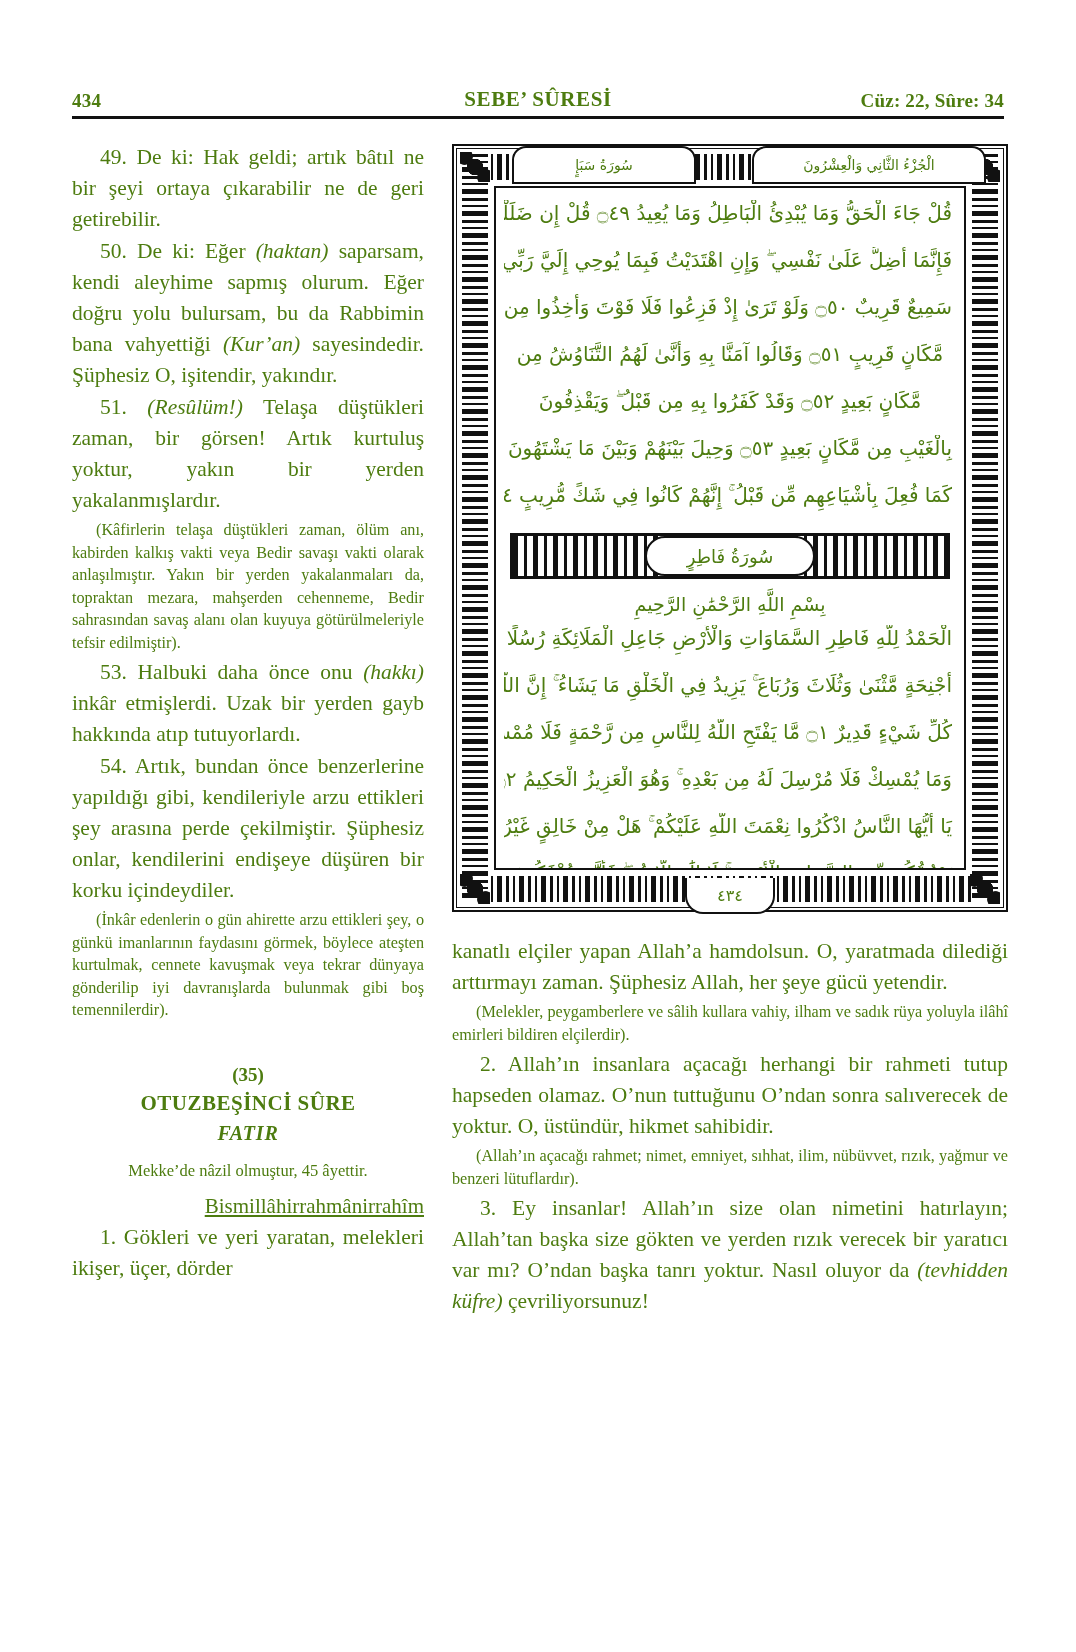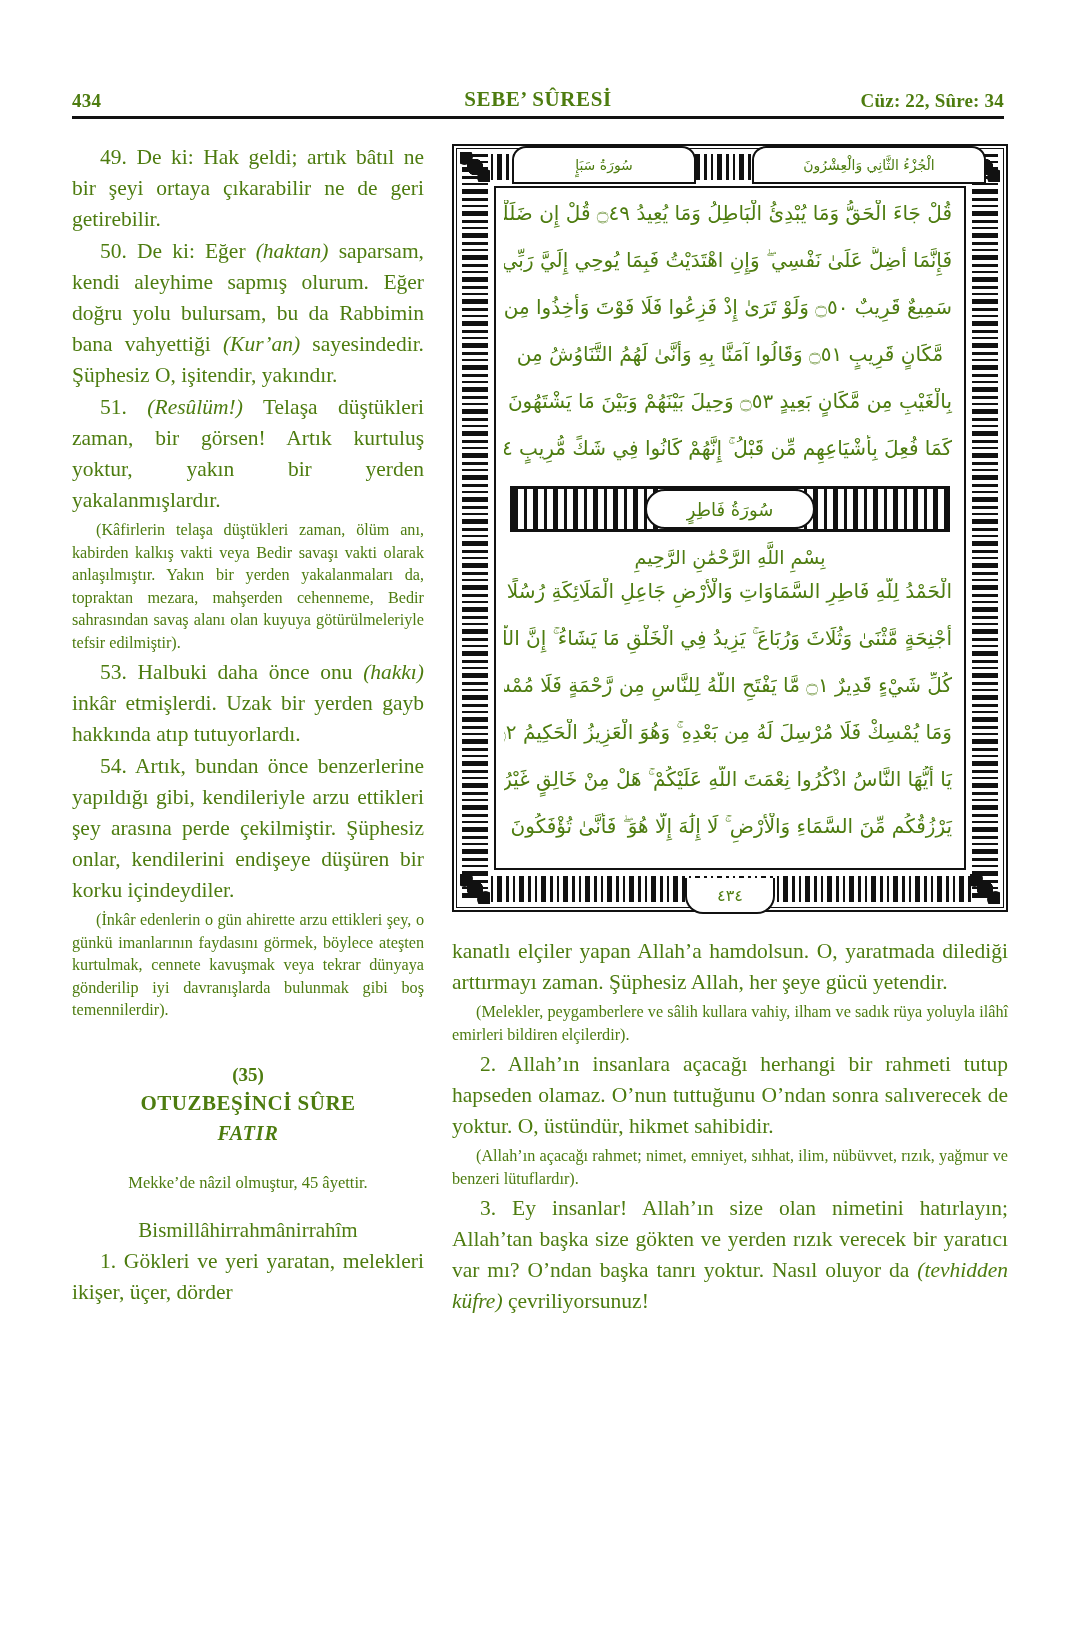--- a/index.html
+++ b/index.html
@@ -108,27 +108,28 @@
   .sure-name {
     font-size: 20px;
     font-weight: bold;
     font-style: italic;
     letter-spacing: 0.8px;
     line-height: 30px;
   }
   .sure-info {
     font-size: 16.5px;
     line-height: 30px;
-    margin-top: 20px;
+    margin-top: 8px;
   }
   .besmele {
     font-size: 21px;
     line-height: 32px;
-    text-align: center;
-    margin-top: 16px;
+    text-align: right;
+    margin-top: 4px;
+    text-decoration: underline;
   }
 
   
   .quran-panel {
     position: absolute;
     left: 452px;
     top: 144px;
     width: 556px;
     height: 768px;
   }
@@ -366,20 +367,21 @@
     <div class="qp-tab qp-tab-right">
       <span>الْجُزْءُ الثَّانِي وَالْعِشْرُونَ</span>
     </div>
 
     <div class="qp-inner">
       <div class="ar-lines">
         <div class="ar-line g1">قُلْ جَاءَ الْحَقُّ وَمَا يُبْدِئُ الْبَاطِلُ وَمَا يُعِيدُ ۝٤٩ قُلْ إِن ضَلَلْتُ</div>
         <div class="ar-line g1">فَإِنَّمَا أَضِلُّ عَلَىٰ نَفْسِي ۖ وَإِنِ اهْتَدَيْتُ فَبِمَا يُوحِي إِلَيَّ رَبِّي ۚ إِنَّهُ</div>
         <div class="ar-line g1">سَمِيعٌ قَرِيبٌ ۝٥٠ وَلَوْ تَرَىٰ إِذْ فَزِعُوا فَلَا فَوْتَ وَأُخِذُوا مِن</div>
         <div class="ar-line g1">مَّكَانٍ قَرِيبٍ ۝٥١ وَقَالُوا آمَنَّا بِهِ وَأَنَّىٰ لَهُمُ التَّنَاوُشُ مِن</div>
+        <div class="ar-line g1">مَّكَانٍ بَعِيدٍ ۝٥٢ وَقَدْ كَفَرُوا بِهِ مِن قَبْلُ ۖ وَيَقْذِفُونَ</div>
         <div class="ar-line g1">بِالْغَيْبِ مِن مَّكَانٍ بَعِيدٍ ۝٥٣ وَحِيلَ بَيْنَهُمْ وَبَيْنَ مَا يَشْتَهُونَ</div>
         <div class="ar-line g1">كَمَا فُعِلَ بِأَشْيَاعِهِم مِّن قَبْلُ ۚ إِنَّهُمْ كَانُوا فِي شَكٍّ مُّرِيبٍ ۝٥٤</div>
 
         <div class="sure-divider">
           <div class="cartouche">
             <span>سُورَةُ فَاطِرٍ</span>
           </div>
         </div>
 
         <div class="besmele-ar">بِسْمِ اللَّهِ الرَّحْمَٰنِ الرَّحِيمِ</div>

